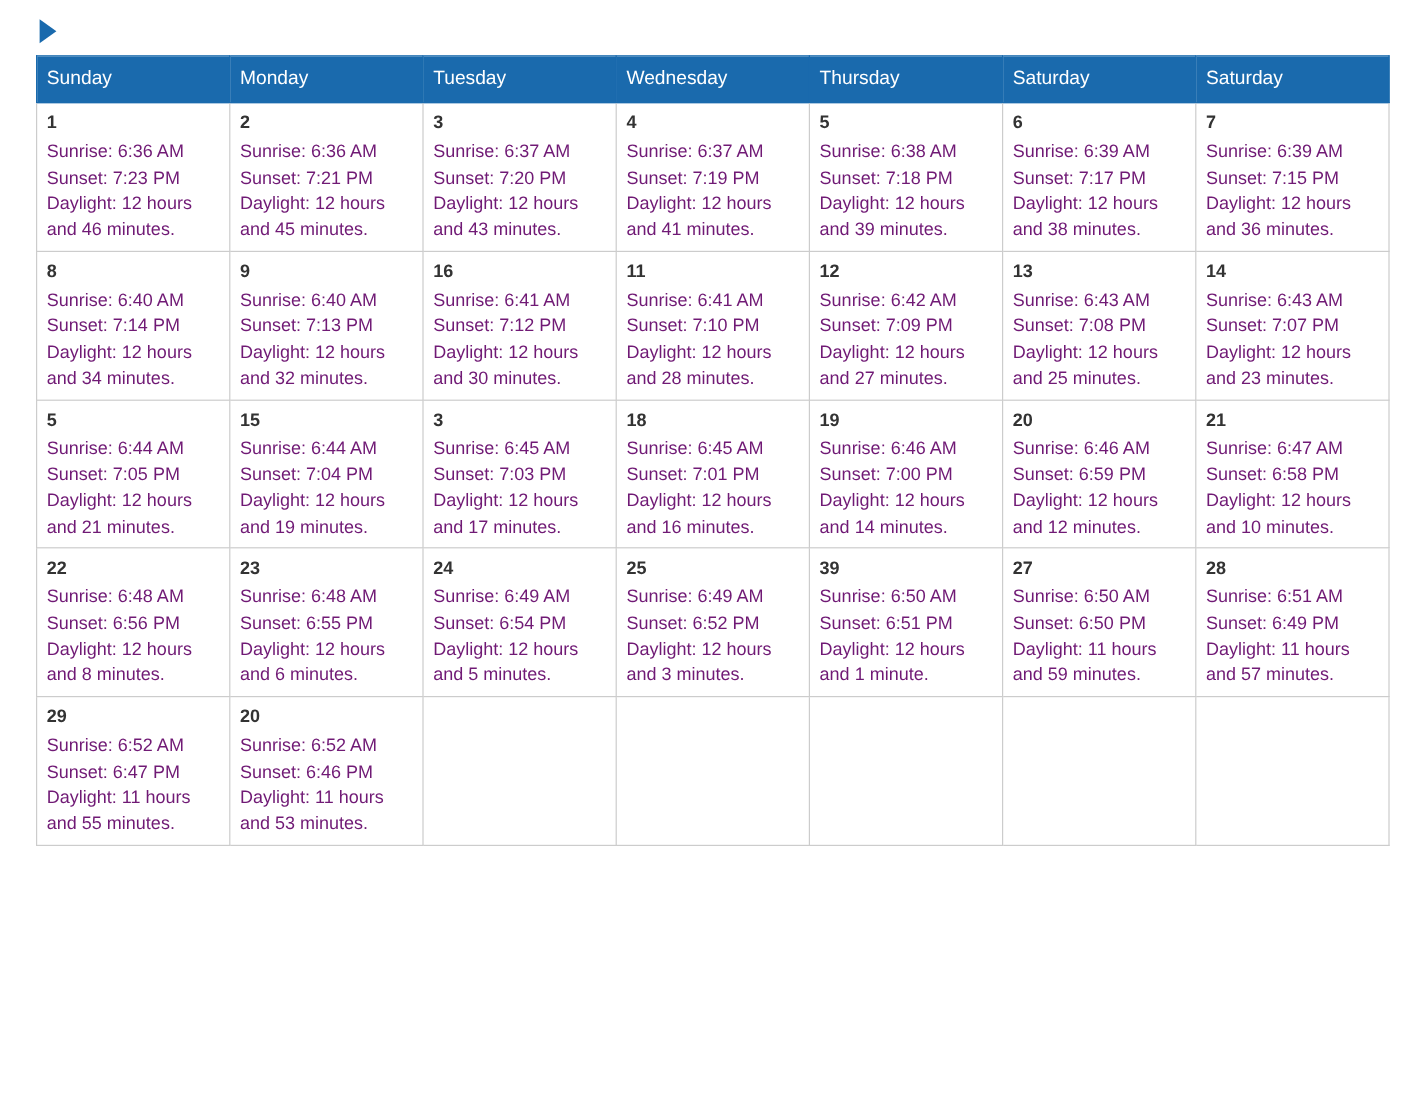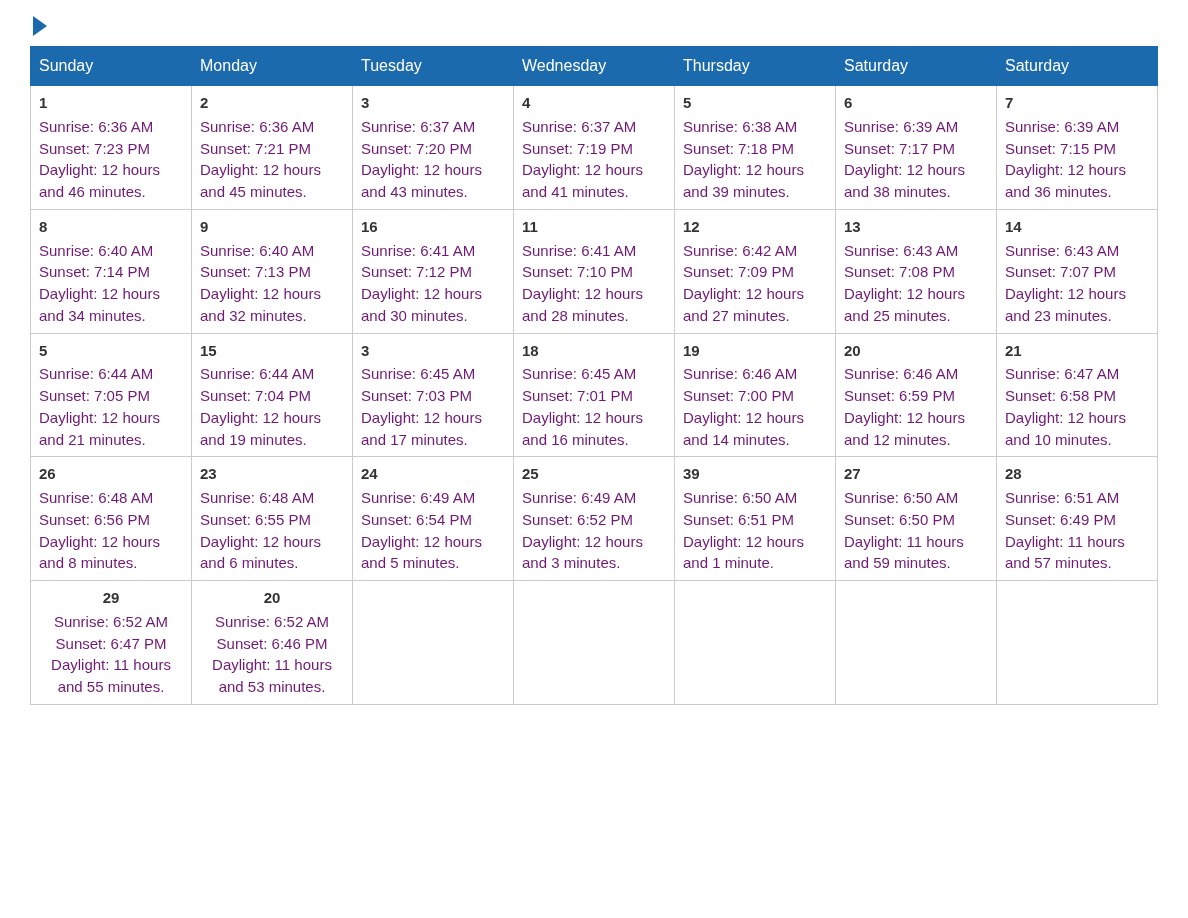--- a/index.html
+++ b/index.html
@@ -88,21 +88,20 @@
       font-weight: bold;
       color: #333;
       margin-bottom: 2px;
     }
     .day-info {
       font-size: 15px;
       color: #701a75;
     }
     tr:last-child td {
       height: 110px;
-      text-align: center;
     }
   </style>
 </head>
 <body>
 
 <div class="header">
   <div class="logo">
     <div class="logo-top">
       <span class="logo-general"></span>
       <div class="logo-arrow"></div>
@@ -318,21 +317,21 @@
         <div class="day-info">
           Sunrise: 6:47 AM<br>
           Sunset: 6:58 PM<br>
           Daylight: 12 hours<br>
           and 10 minutes.
         </div>
       </td>
       </tr>
       <tr>
         <td>
-        <div class="day-number">26</div>
+        <div class="day-number">22</div>
         <div class="day-info">
           Sunrise: 6:48 AM<br>
           Sunset: 6:56 PM<br>
           Daylight: 12 hours<br>
           and 8 minutes.
         </div>
       </td>
         <td>
         <div class="day-number">23</div>
         <div class="day-info">

